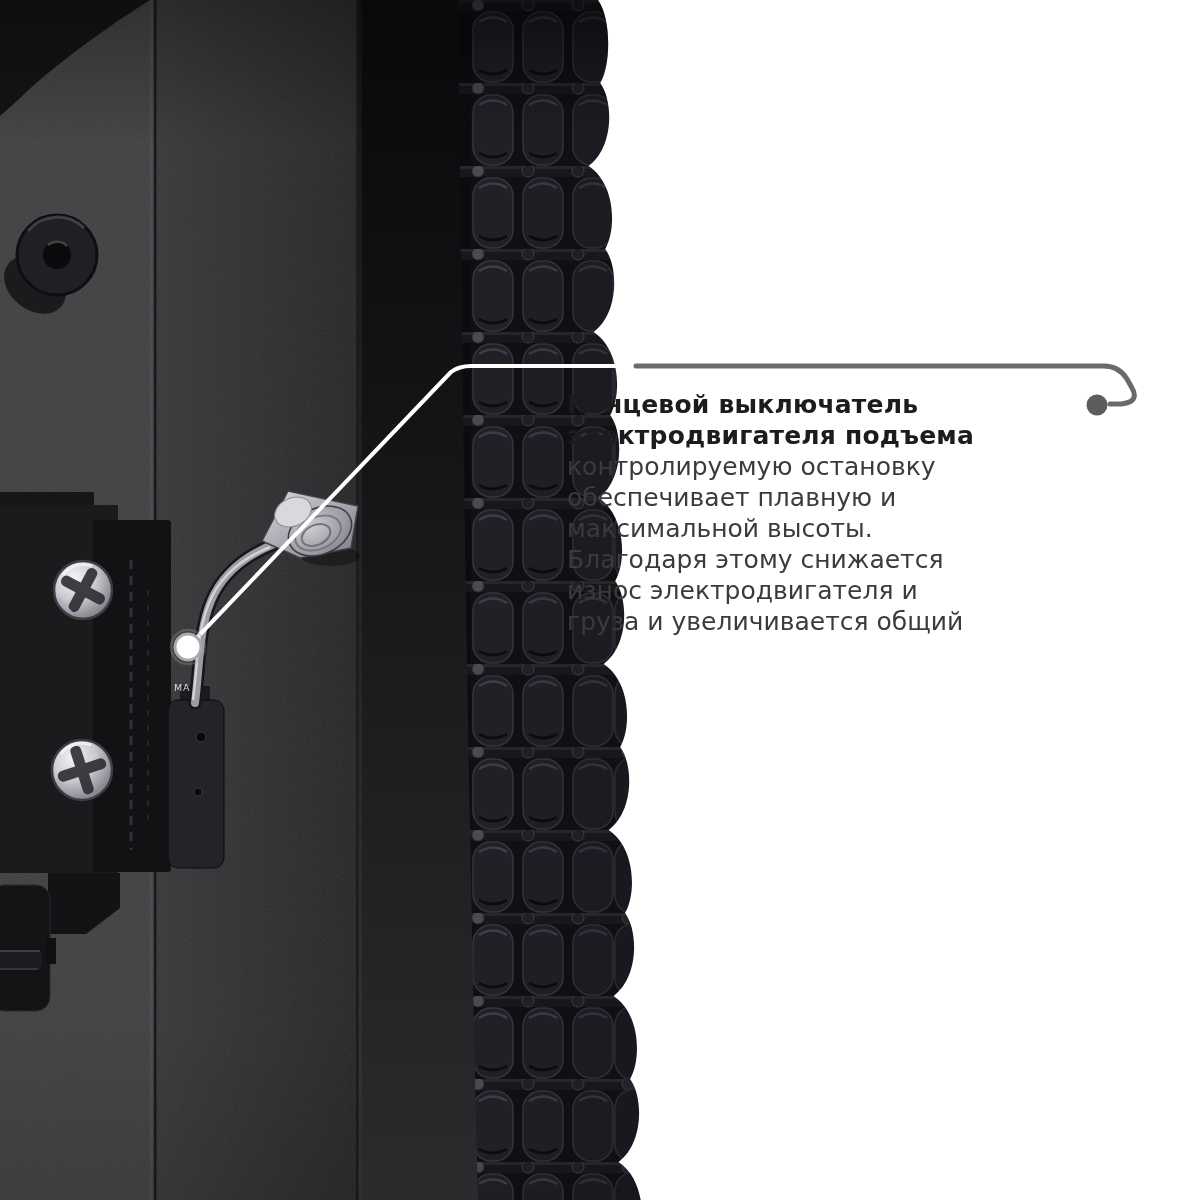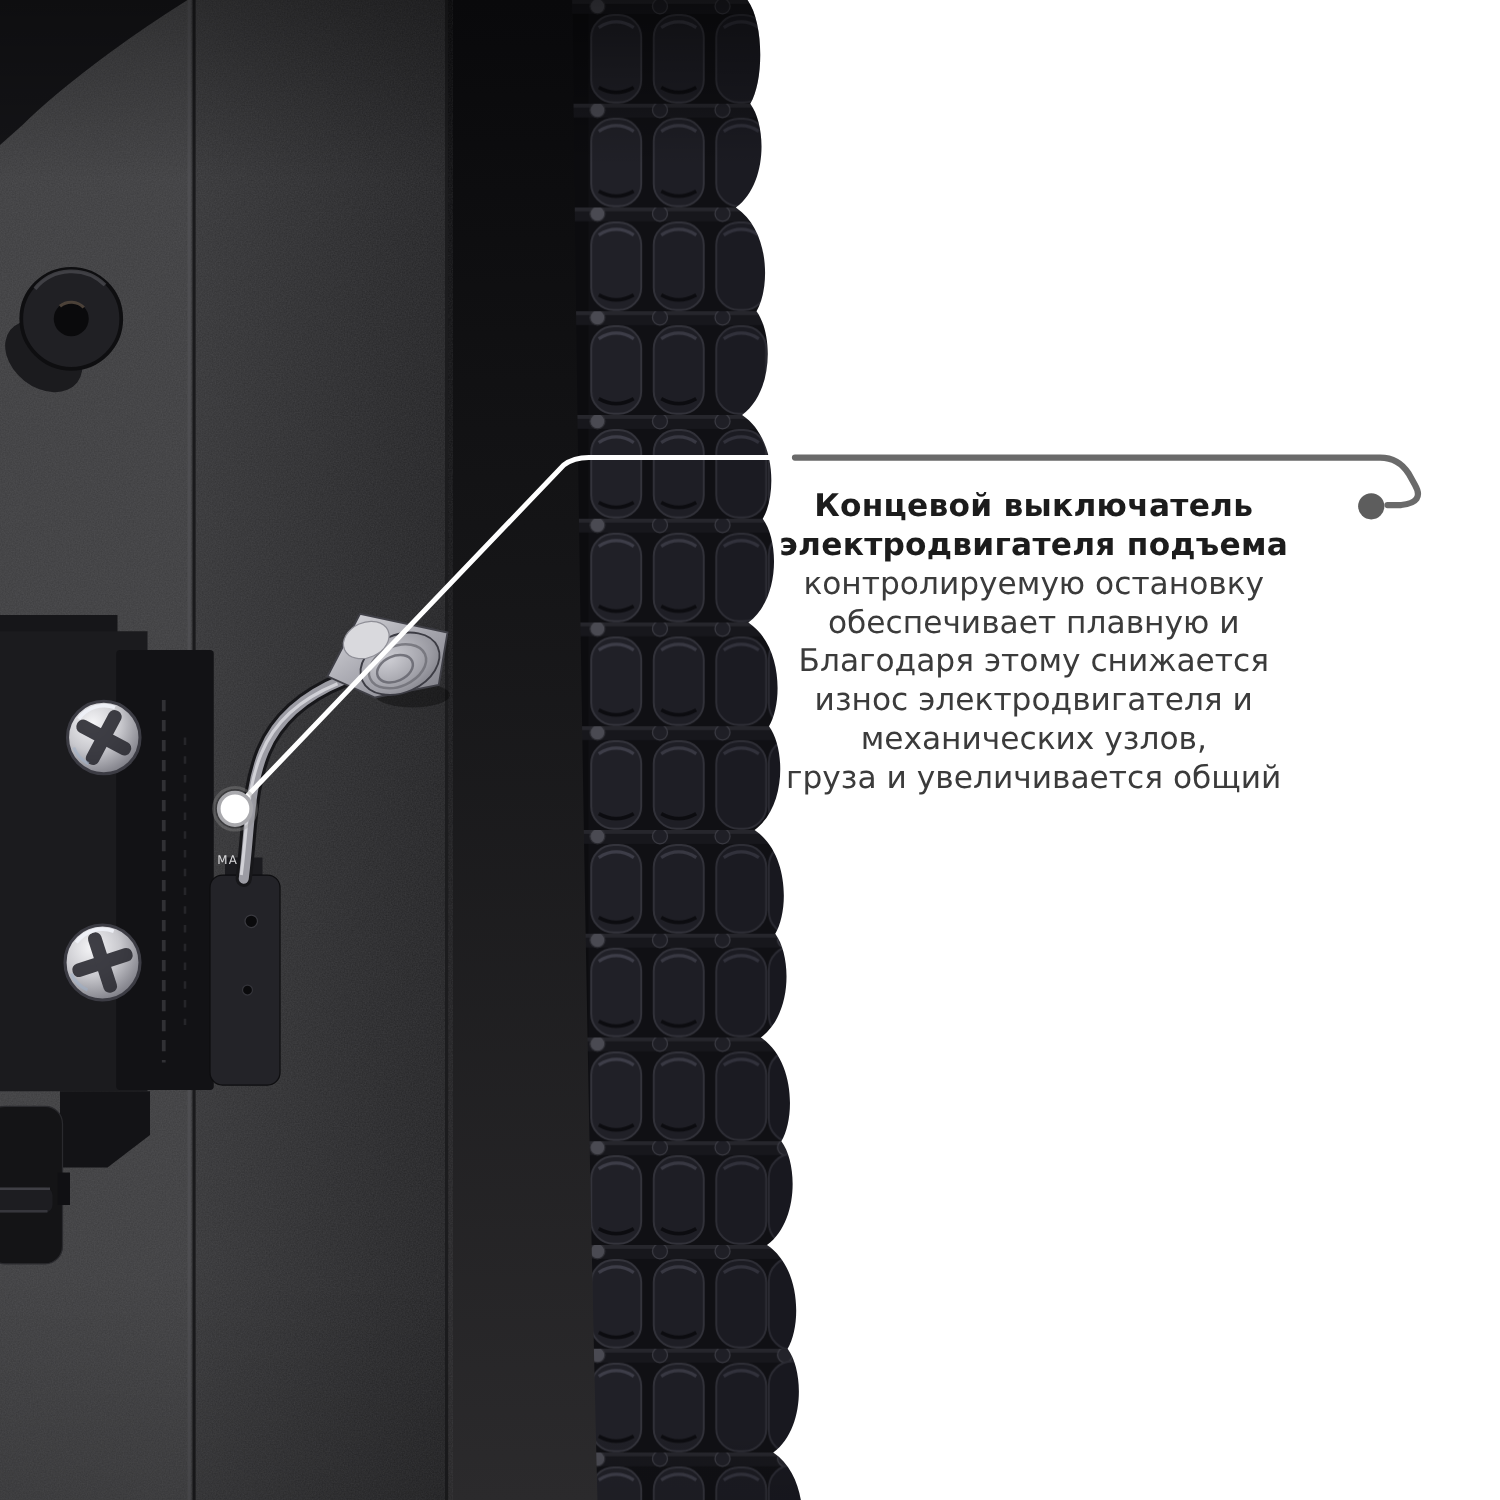--- a/index.html
+++ b/index.html
@@ -1,19 +1,19 @@
 <!DOCTYPE html>
 <html style="--bg: #ffffff; --title-color: #1c1c1c; --body-color: #3b3b3b; --leader-gray: #6a6a6a; --leader-white: #ffffff; --marker-gray: #5d5d5d; --marker-white: #ffffff;"><head>
 <meta charset="utf-8">
 <style>
   html,body{margin:0;padding:0;background:#fff}
   .canvas{position:relative;width:1200px;height:1200px;background:var(--bg,#ffffff);
           overflow:hidden;font-family:"DejaVu Sans","Liberation Sans",sans-serif}
   .photo-svg,.overlay-svg{position:absolute;left:0;top:0;display:block}
-  .callout{position:absolute;top:389px;right:113px;width:520px;text-align:center;
+  .callout{position:absolute;top:389px;right:113px;width:520px;text-align:left;
            font-size:25px;line-height:31px;color:var(--body-color,#3b3b3b);white-space:nowrap}
   .callout .t{font-weight:bold;color:var(--title-color,#1c1c1c);letter-spacing:.2px}
   .leader-white{stroke:var(--leader-white,#ffffff);stroke-width:4;fill:none;
                 stroke-linecap:round;stroke-linejoin:round}
   .leader-gray{stroke:var(--leader-gray,#6a6a6a);stroke-width:5;fill:none;
                stroke-linecap:round;stroke-linejoin:round}
   .marker-gray{fill:var(--marker-gray,#5d5d5d)}
   .marker-white{fill:var(--marker-white,#ffffff)}
 </style>
 </head>
@@ -176,18 +176,18 @@
     <circle class="marker-gray" cx="1097" cy="405" r="10.5"></circle>
     <circle cx="188" cy="647" r="17" fill="none" stroke="rgba(150,150,150,0.35)" stroke-width="2.5"></circle>
     <circle class="marker-white" cx="188" cy="647" r="13" stroke="#a9a9ad" stroke-width="3"></circle>
   </svg>
 
   <div class="callout">
     <div class="t">Концевой выключатель</div>
     <div class="t">электродвигателя подъема</div>
     <div>контролируемую остановку</div>
     <div>обеспечивает плавную и</div>
+    <div>максимальной высоты.</div>
     <div>Благодаря этому снижается</div>
     <div>износ электродвигателя и</div>
-    <div>механических узлов,</div>
     <div>груза и увеличивается общий</div>
   </div>
 </div>
 
 </body></html>

